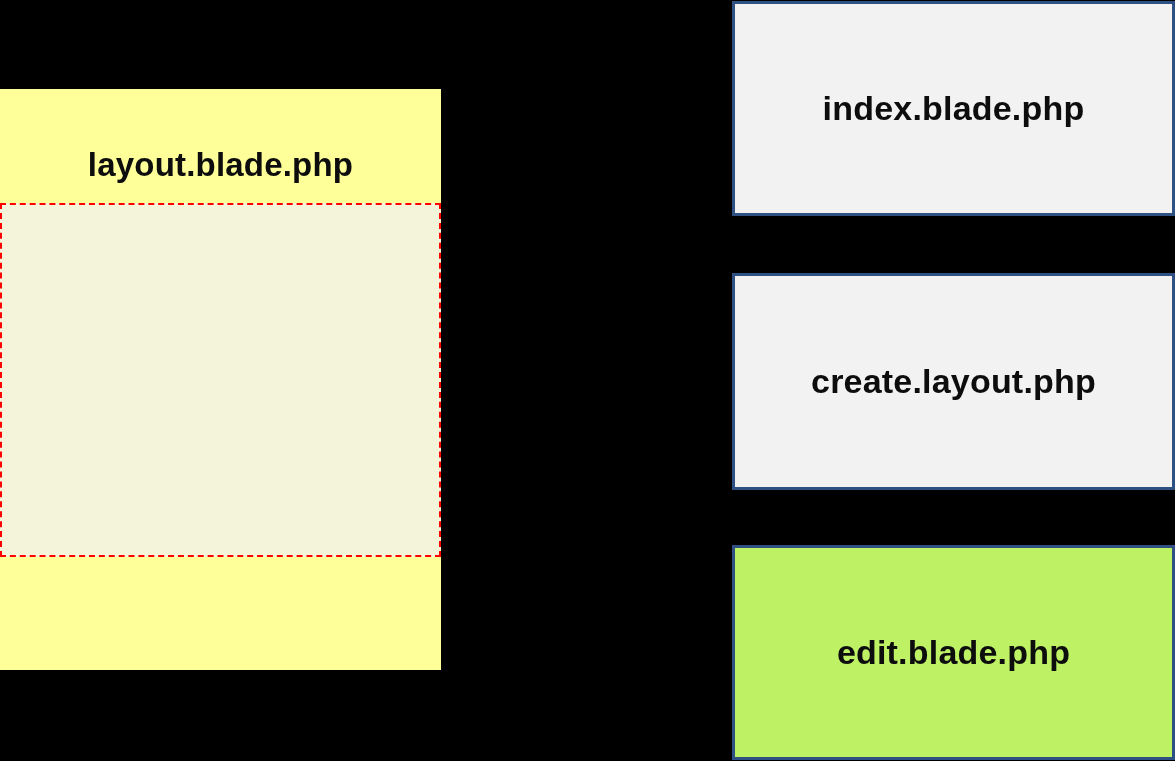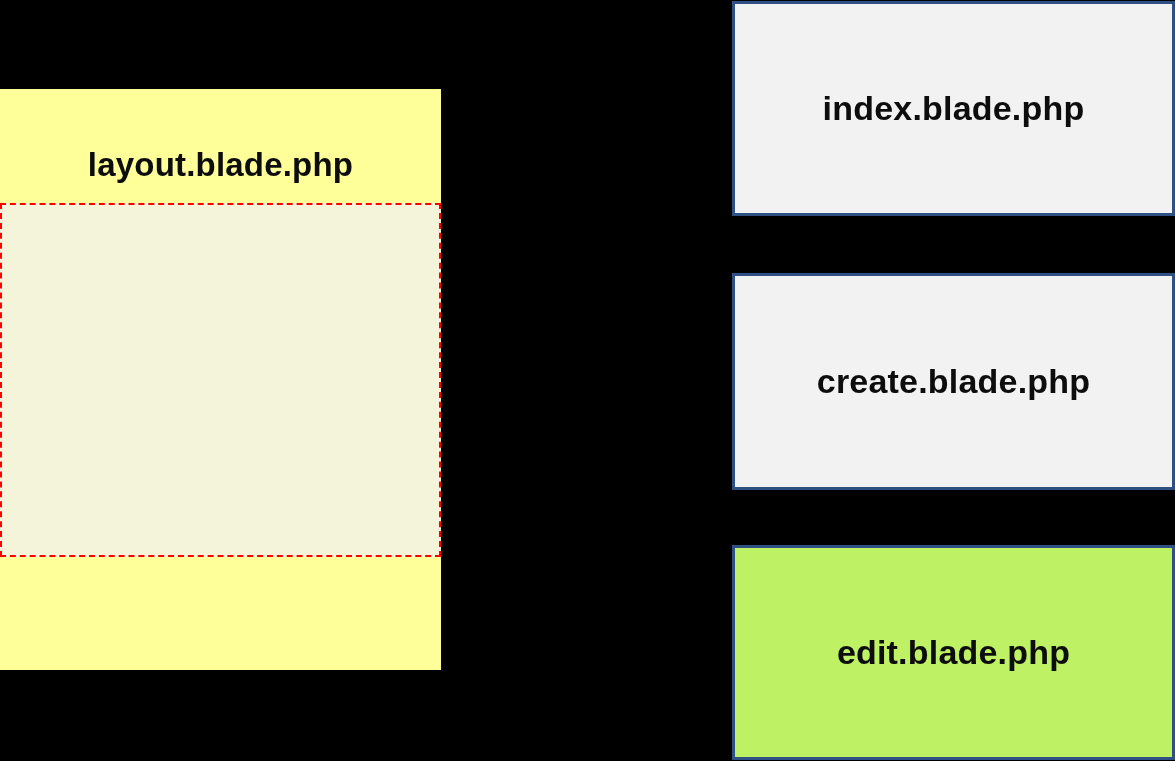--- a/index.html
+++ b/index.html
@@ -78,20 +78,20 @@
   <div class="layout-box" style="background-color: rgb(255, 255, 153);">
     <div class="layout-title" style="color: rgb(13, 13, 13);">layout.blade.php</div>
     <div class="content-region" style="background-color: rgb(244, 244, 218); border-color: rgb(255, 0, 0);"></div>
   </div>
 
   <div class="view-box view-box-1" style="background-color: rgb(242, 242, 242); border-color: rgb(46, 80, 131);">
     <div class="view-label" style="color: rgb(13, 13, 13);">index.blade.php</div>
   </div>
 
   <div class="view-box view-box-2" style="background-color: rgb(242, 242, 242); border-color: rgb(46, 80, 131);">
-    <div class="view-label" style="color: rgb(13, 13, 13);">create.blade.php</div>
+    <div class="view-label" style="color: rgb(13, 13, 13);">create.layout.php</div>
   </div>
 
   <div class="view-box view-box-3" style="background-color: #bef264; border-color: rgb(46, 80, 131);">
     <div class="view-label" style="color: rgb(13, 13, 13);">edit.blade.php</div>
   </div>
 
 </div>
 
 </body></html>

